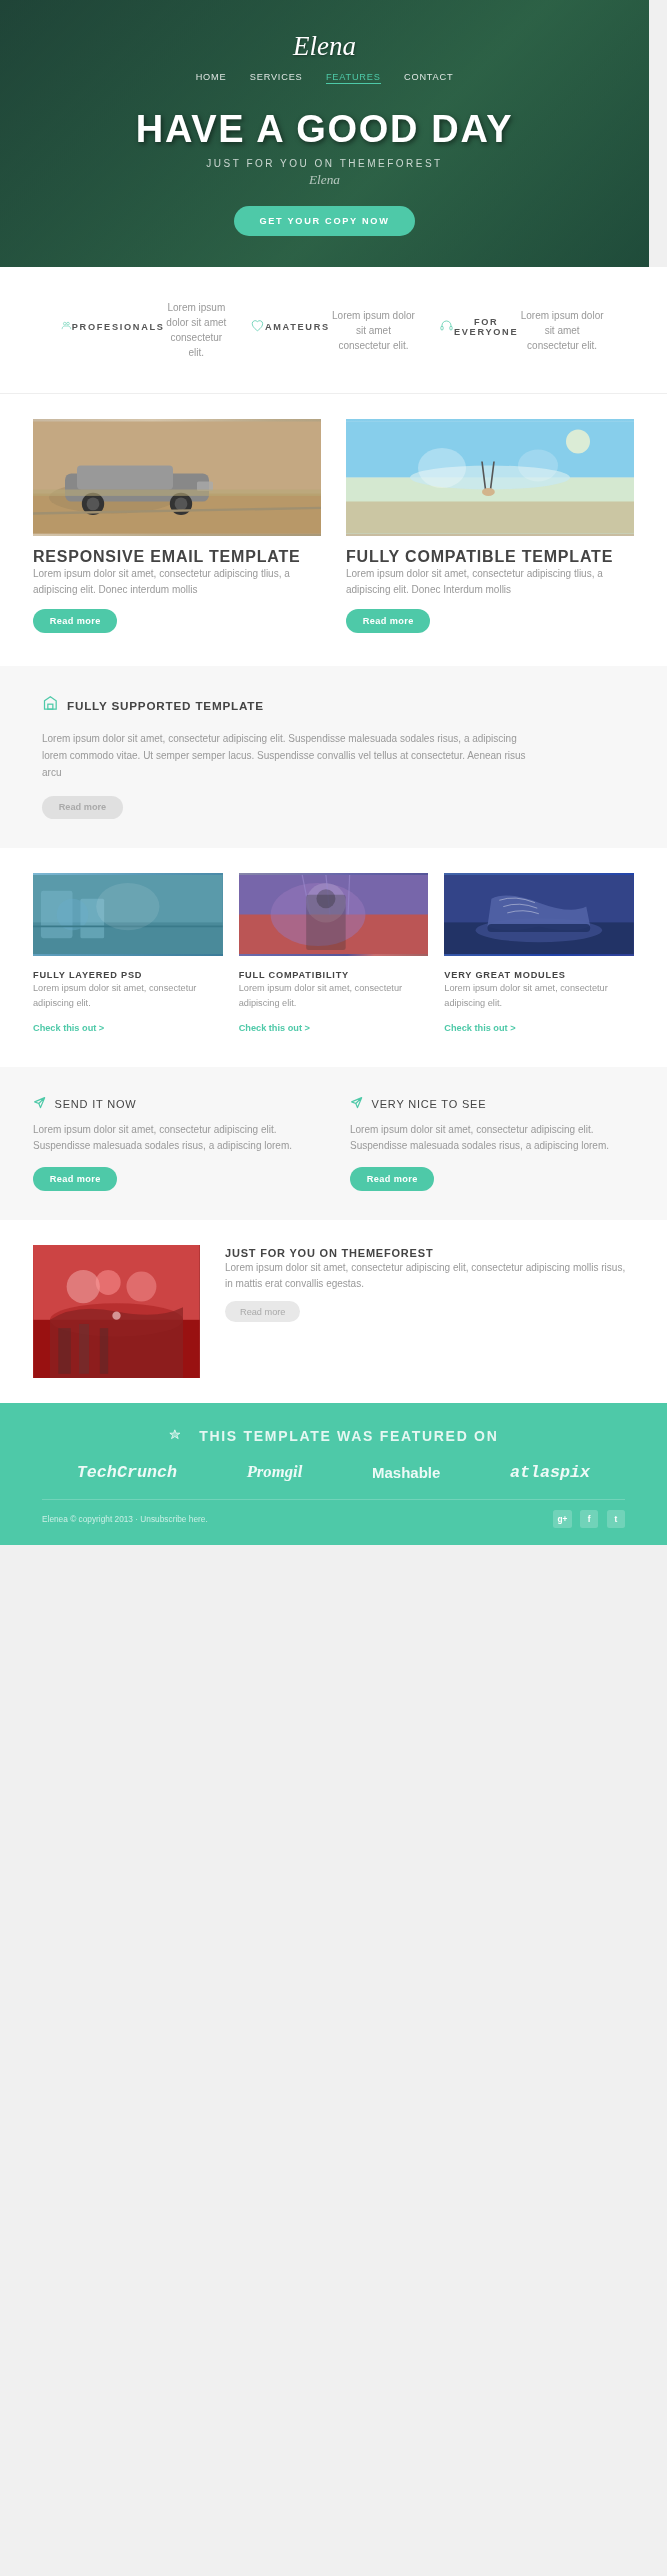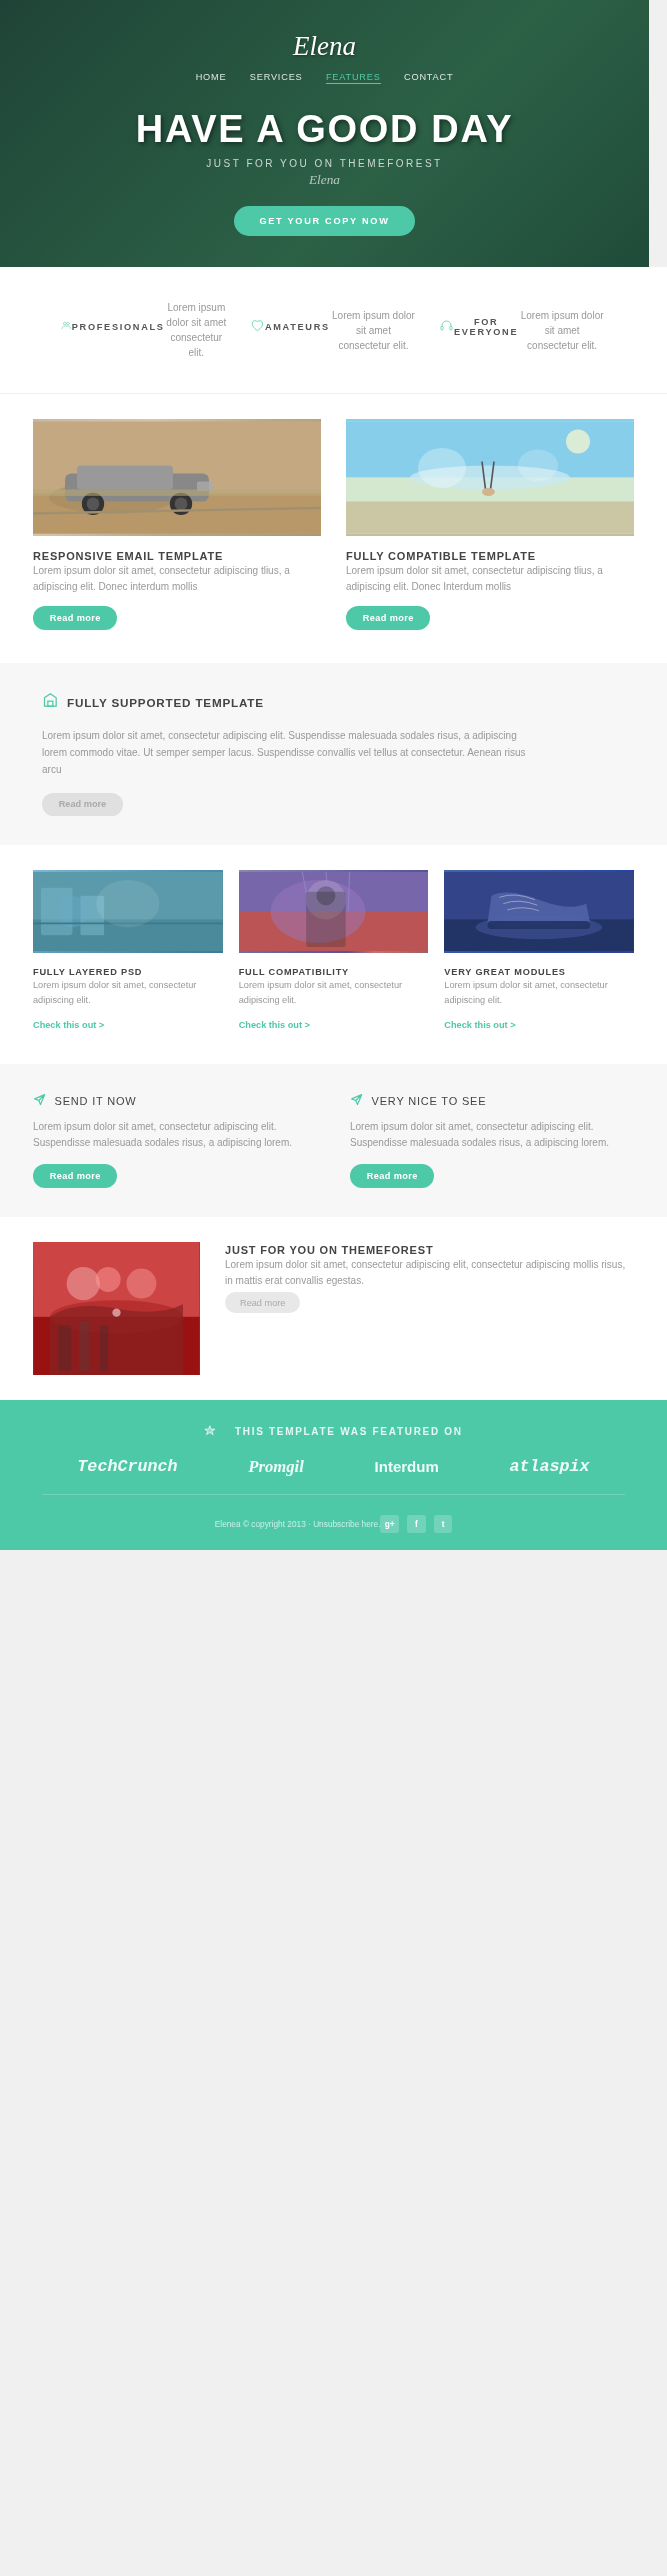--- a/index.html
+++ b/index.html
@@ -140,21 +140,21 @@
     }
     .img-placeholder-beach {
       width: 100%;
       height: 117px;
       background: linear-gradient(180deg, #87ceeb 0%, #b0e0f0 40%, #e8f4f8 55%, #d4c8a0 70%, #c8bca0 100%);
       margin-bottom: 11.7px;
       position: relative;
       overflow: hidden;
     }
     .col-title {
-      font-size: 11px;
+      font-size: 16px;
       font-weight: 700;
       text-transform: uppercase;
       letter-spacing: 0.8px;
       color: #444;
       margin-bottom: 24px;
     }
     .col-desc {
       font-size: 10px;
       color: #999;
       line-height: 1.6;
@@ -311,21 +311,21 @@
       font-weight: 700;
       text-transform: uppercase;
       letter-spacing: 0.8px;
       color: #444;
       margin-bottom: 8.3px;
     }
     .featured-desc {
       font-size: 10px;
       color: #999;
       line-height: 1.6;
-      margin-bottom: 3px;
+      margin-bottom: 9px;
     }
     .btn-read-sm {
       background: #e8e8e8;
       color: #aaa;
       padding: 5.8px 15px;
       border: none;
       border-radius: 15px;
       font-size: 9.2px;
       cursor: pointer;
     }
@@ -335,21 +335,21 @@
       background: #4ec9a8;
       padding: 25px 42px 16.7px;
       text-align: center;
     }
     .footer-featured-label {
       display: flex;
       align-items: center;
       justify-content: center;
       gap: 19px;
       color: rgba(255,255,255,0.85);
-      font-size: 10px;
+      font-size: 14px;
       font-weight: 700;
       letter-spacing: 1.7px;
       text-transform: uppercase;
       margin-bottom: 18.4px;
     }
     .footer-featured-icon { font-size: 11.7px; }
     .footer-logos {
       display: flex;
       justify-content: space-around;
       align-items: center;
@@ -361,24 +361,24 @@
       color: rgba(255,255,255,0.9);
       font-size: 16.7px;
       font-weight: 700;
     }
     .footer-logo-text.serif { font-family: serif; }
     .footer-logo-text.san { font-family: Arial, sans-serif; font-style: normal; font-size: 15px; }
     .footer-copyright {
       font-size: 8.3px;
       color: rgba(255,255,255,0.7);
       display: flex;
-      justify-content: center;
+      justify-content: space-between;
       align-items: center;
       border-top: 0.8px solid rgba(255,255,255,0.2);
-      padding-top: 20px;
+      padding-top: 10px;
     }
     .social-icons { display: flex; gap: 8.3px; }
     .social-icon {
       width: 18.4px;
       height: 18.4px;
       background: rgba(255,255,255,0.2);
       border-radius: 2.5px;
       display: flex;
       align-items: center;
       justify-content: center;
@@ -626,21 +626,21 @@
       <svg width="11.7" height="11.7" viewBox="0 0 14 14" fill="none" xmlns="http://www.w3.org/2000/svg">
         <path d="M7 1l1.5 4H13l-3.5 2.5 1.5 4L7 9l-4 2.5 1.5-4L1 5h4.5z" stroke="rgba(255,255,255,0.85)" stroke-width="1" fill="rgba(255,255,255,0.4)"></path>
       </svg>
     </span>
     <span>THIS TEMPLATE WAS FEATURED ON</span>
   </div>
 
   <div class="footer-logos">
     <span class="footer-logo-text">TechCrunch</span>
     <span class="footer-logo-text serif">Promgil</span>
-    <span class="footer-logo-text san">Interdum</span>
+    <span class="footer-logo-text san">Mashable</span>
     <span class="footer-logo-text">atlaspix</span>
   </div>
 
   <div class="footer-copyright">
     <span>Elenea © copyright 2013 · Unsubscribe here.</span>
     <div class="social-icons">
       <div class="social-icon">g+</div>
       <div class="social-icon">f</div>
       <div class="social-icon">t</div>
     </div>

